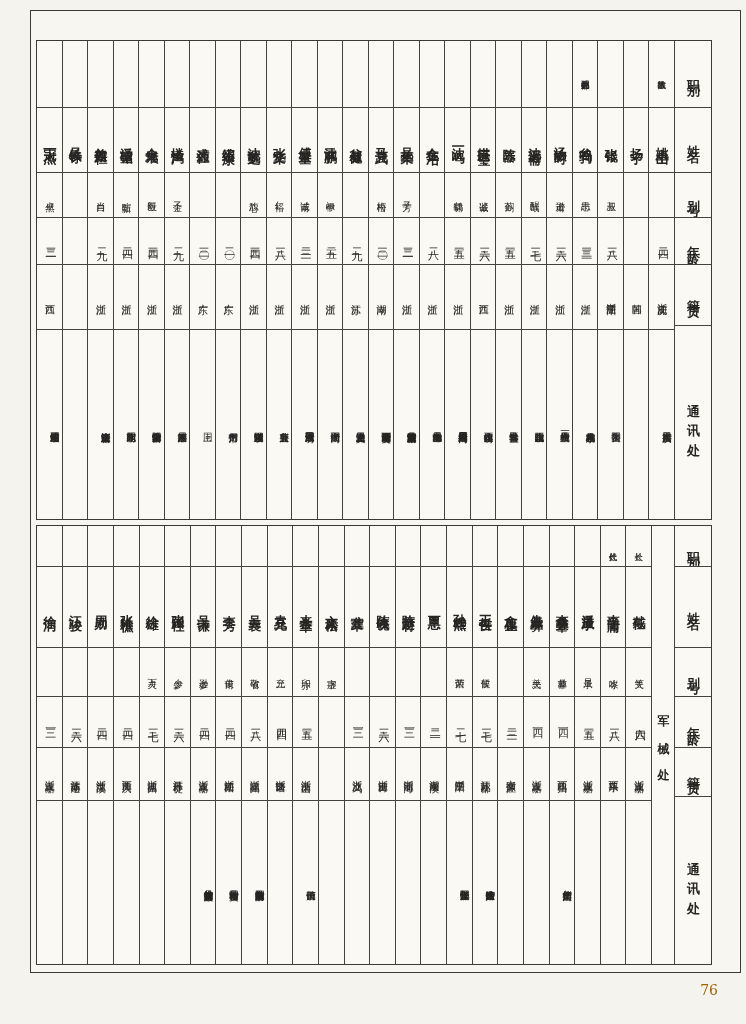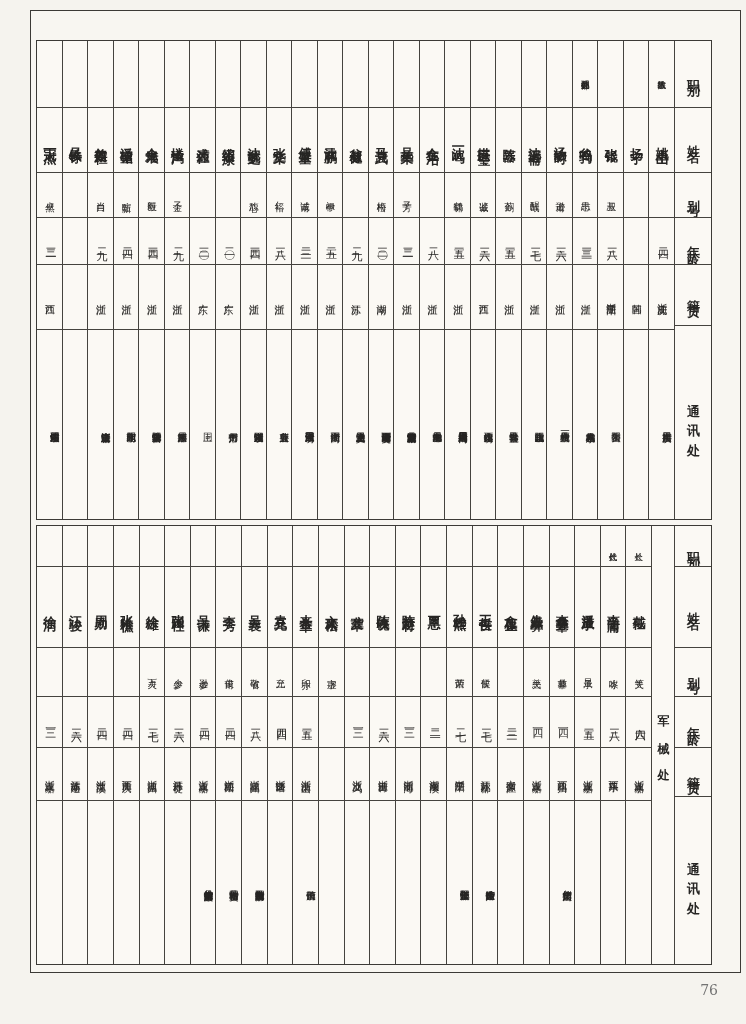--- a/index.html
+++ b/index.html
@@ -53,21 +53,21 @@
   .sec-top .c-age,.sec-top .h-age{height:46px;}
   .sec-top .c-origin,.sec-top .h-origin{height:60px;}
   
   .sec-bottom .c-role,.sec-bottom .h-role{height:40px;}
   .sec-bottom .c-name,.sec-bottom .h-name{height:80px;}
   .sec-bottom .c-alias,.sec-bottom .h-alias{height:48px;}
   .sec-bottom .c-age,.sec-bottom .h-age{height:50px;}
   .sec-bottom .c-origin,.sec-bottom .h-origin{height:48px;}
   .pagenum{
     position:absolute;right:28px;bottom:26px;
-    font-family:"DejaVu Serif", serif;font-size:14px;color:#737373;
+    font-family:"DejaVu Serif", serif;font-size:14px;color:#a16207;
   }
 </style>
 </head>
 <body>
 
 <div class="frame"></div>
 
 <div class="tbl">
 
   <div class="sec sec-top">

